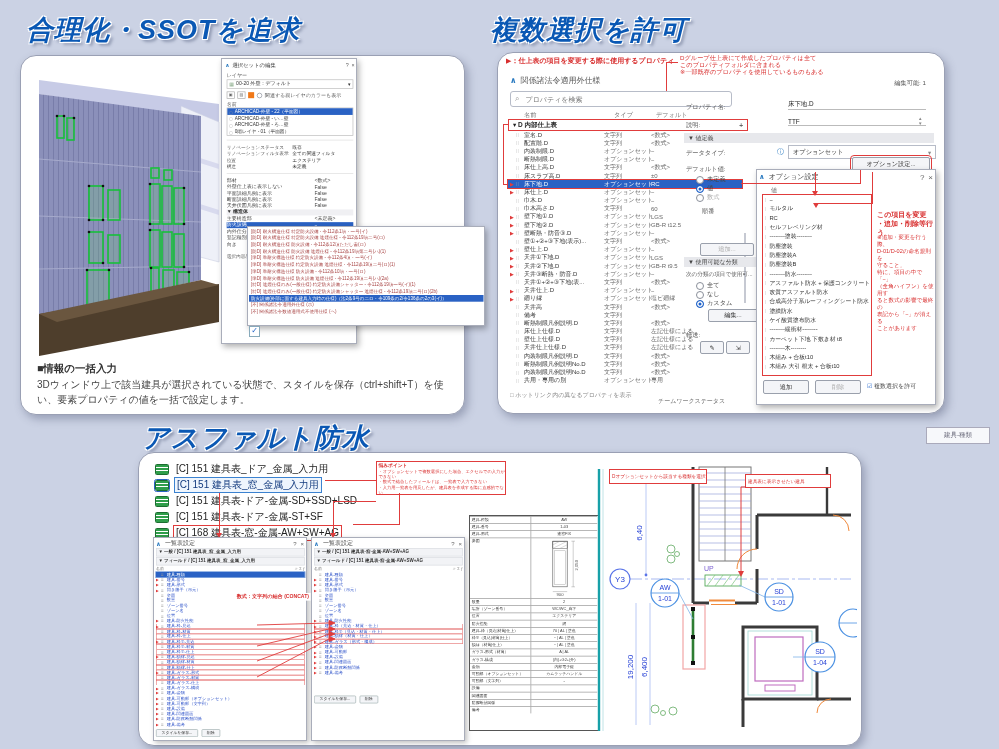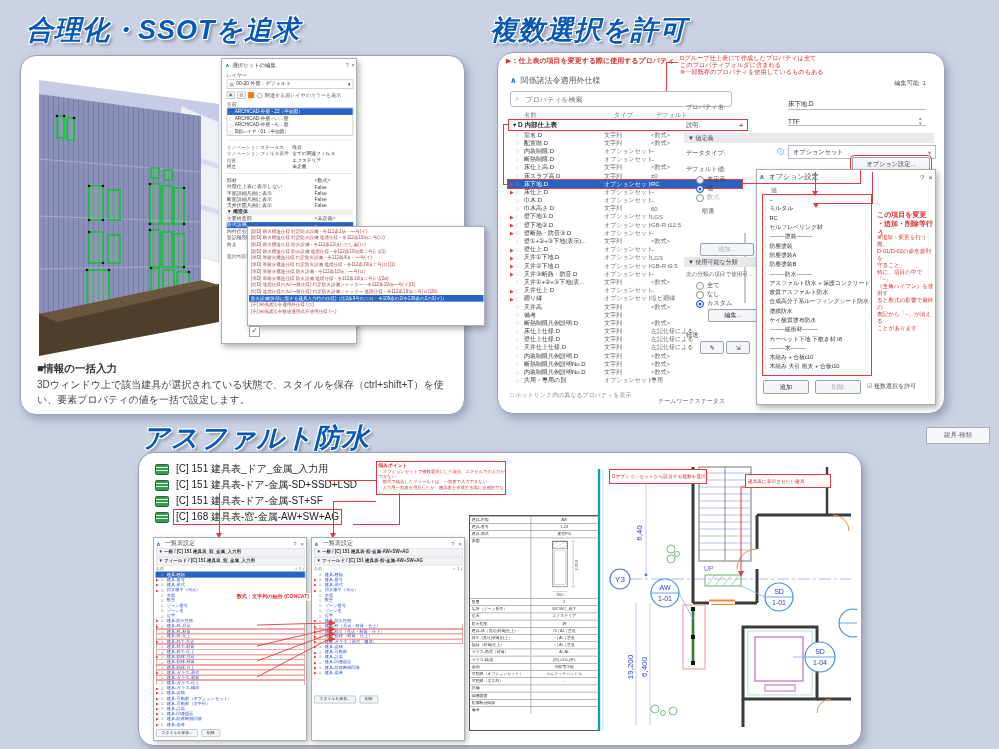--- a/index.html
+++ b/index.html
@@ -762,20 +762,24 @@
   </div>
 
   <div class="panel" style="left:138px;top:452px;width:722px;height:292px">
 
     <div class="abs" style="left:16px;top:8px">
 
     <div class="slrow">
         <span class="sic"></span>
         <span class="slt">[C] 151 建具表_ドア_金属_入力用</span>
       </div>
+        <div class="slrow sel">
+        <span class="sic"></span>
+        <span class="slt">[C] 151 建具表_窓_金属_入力用</span>
+      </div>
         <div class="slrow">
         <span class="sic"></span>
         <span class="slt">[C] 151 建具表-ドア-金属-SD+SSD+LSD</span>
       </div>
         <div class="slrow">
         <span class="sic"></span>
         <span class="slt">[C] 151 建具表-ドア-金属-ST+SF</span>
       </div>
         <div class="slrow boxed">
         <span class="sic"></span>

